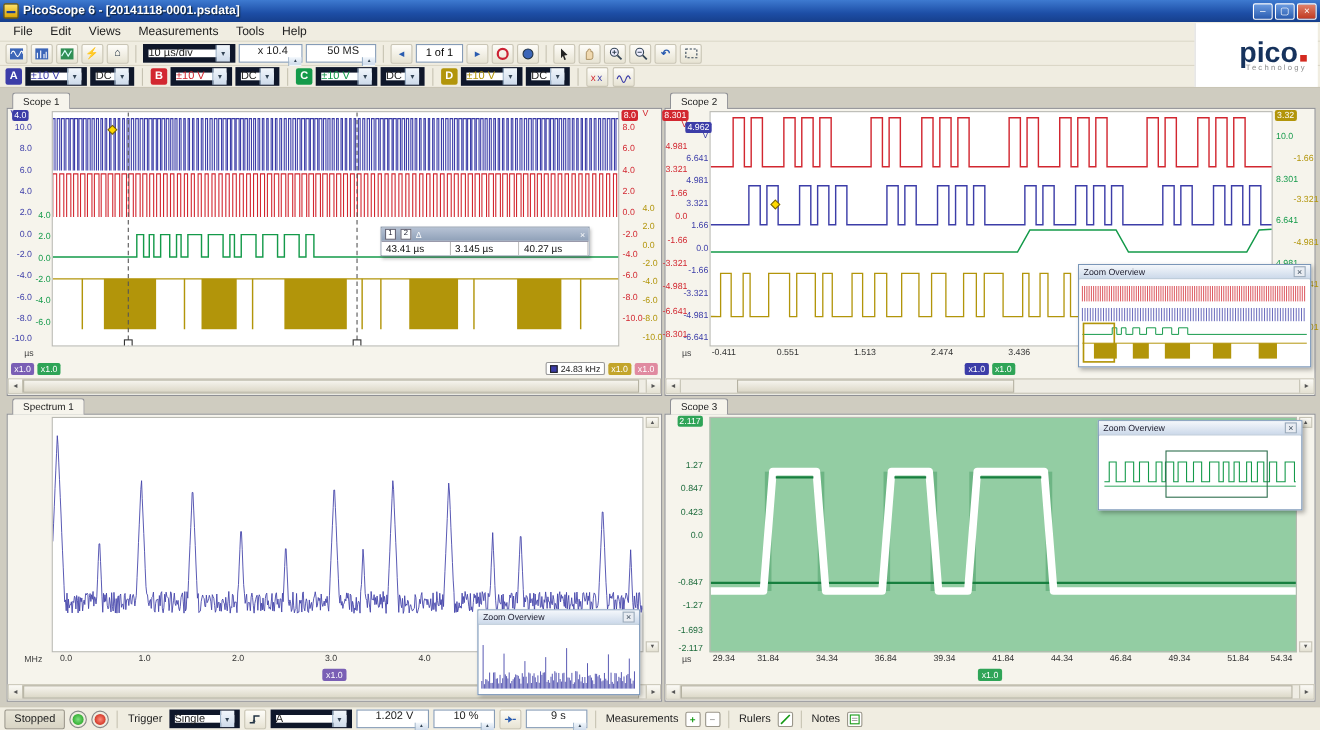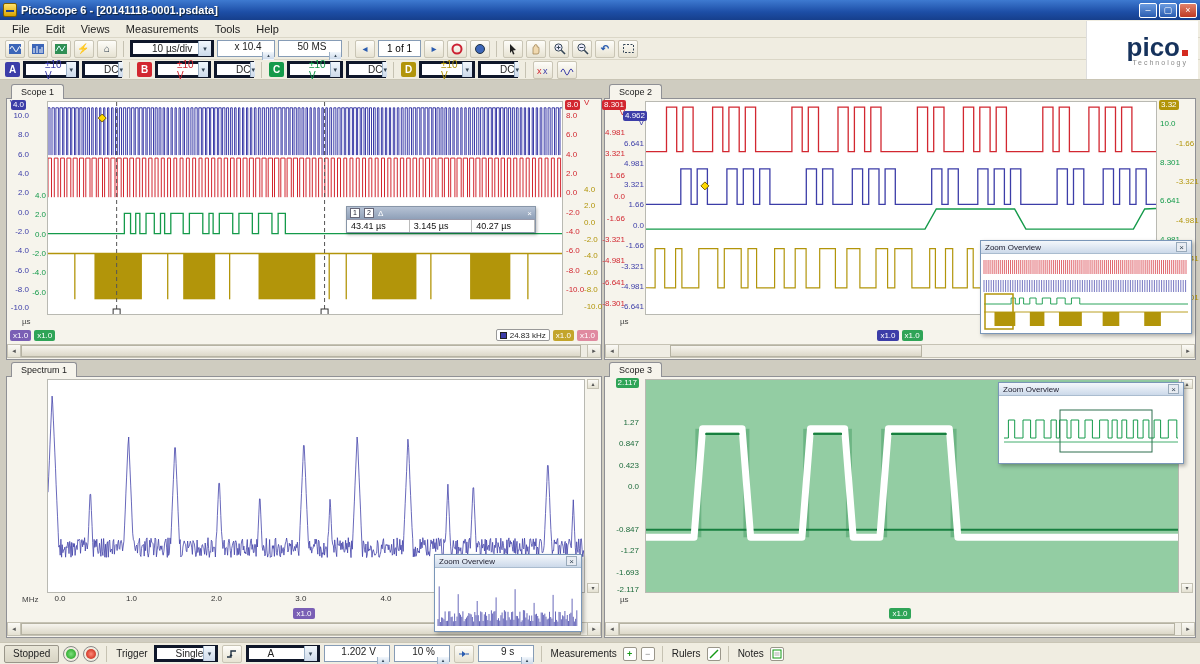--- a/index.html
+++ b/index.html
@@ -13,21 +13,21 @@
   .winbtns{margin-left:auto;display:flex;gap:2px;}
   .wbtn{width:18px;height:15px;border:1px solid #fff;border-radius:2px;background:linear-gradient(#6b9be0,#2a5cb0);color:#fff;font-size:9px;line-height:13px;text-align:center;}
   .wbtn.close{background:linear-gradient(#e0826b,#c03a22);}
   
   .menubar{position:absolute;left:0;top:20px;width:1200px;height:18px;background:#f0ede1;border-bottom:1px solid #dbd7c7;display:flex;align-items:center;padding-left:4px;}
   .menu-item{padding:2px 8px;color:#222;}
   .toolbar{position:absolute;left:0;top:38px;width:1200px;height:22px;background:#f0ede1;border-bottom:1px solid #dbd7c7;display:flex;align-items:center;gap:3px;padding:0 5px;}
   .chbar{position:absolute;left:0;top:60px;width:1200px;height:20px;background:#f0ede1;border-bottom:1px solid #c9c5b5;display:flex;align-items:center;gap:4px;padding:0 5px;}
   .sep{width:1px;height:16px;background:#c6c2b2;margin:0 3px;}
   .tbtn{height:18px;min-width:20px;display:inline-flex;align-items:center;justify-content:center;border:1px solid #c9c5b5;border-radius:2px;background:linear-gradient(#fefdf9,#e7e3d3);font-size:10px;color:#234;}
-  .combo{height:17px;background:#fff;border:3px solid #0f172a;display:inline-flex;align-items:center;font-size:10px;padding-left:19px;color:#222;}
+  .combo{height:17px;background:#fff;border:5px solid #0f172a;display:inline-flex;align-items:center;font-size:10px;padding-left:0;color:#222;}
   .combo .dd{width:13px;height:15px;margin-left:auto;background:linear-gradient(#f2f7fc,#cddaea);border-left:1px solid #9db2c8;display:flex;align-items:center;justify-content:center;font-size:7px;color:#345;}
   .spin{height:17px;background:#fff;border:1px solid #869cb6;display:inline-flex;align-items:center;font-size:10px;padding-left:4px;color:#222;flex-direction:column;}
   .spin .uds{margin-left:auto;width:12px;height:15px;display:flex;flex-direction:column;border-left:1px solid #9db2c8;}
   .spin .uds span{flex:1;font-size:5px;line-height:7px;text-align:center;background:linear-gradient(#f2f7fc,#cddaea);color:#345;}
   .pagebox{height:17px;border:1px solid #869cb6;background:#fff;display:inline-flex;align-items:center;padding:0 8px;font-size:10px;}
   .chletter{width:15px;height:15px;border-radius:2px;color:#fff;font-size:10px;font-weight:bold;display:inline-flex;align-items:center;justify-content:center;}
   
   .logo{position:absolute;right:2px;top:21px;width:112px;height:58px;background:#fff;border-left:1px solid #ddd;display:flex;flex-direction:column;align-items:flex-end;justify-content:center;padding-right:10px;}
   .logo-word{font-size:26px;font-weight:bold;color:#16325c;line-height:24px;display:flex;align-items:flex-end;}
   .logo-dot{width:6px;height:6px;background:#d42a20;margin-left:2px;margin-bottom:3px;}
@@ -412,20 +412,30 @@
         <span class="alab" style="color: rgb(20, 154, 74); top: 56.92px; left: 2px;">8.301</span>
         <span class="alab" style="color: rgb(20, 154, 74); top: 95.44px; left: 2px;">6.641</span>
         <span class="alab" style="color: rgb(20, 154, 74); top: 133.96px; left: 2px;">4.981</span>
         <span class="alab" style="color: rgb(20, 154, 74); top: 172.48px; left: 2px;">3.321</span>
         <span class="alab" style="color: rgb(178, 149, 10); top: 37.66px; left: 18px;">-1.66</span>
         <span class="alab" style="color: rgb(178, 149, 10); top: 76.18px; left: 18px;">-3.321</span>
         <span class="alab" style="color: rgb(178, 149, 10); top: 114.7px; left: 18px;">-4.981</span>
         <span class="alab" style="color: rgb(178, 149, 10); top: 153.22px; left: 18px;">-6.641</span>
         <span class="alab" style="color: rgb(178, 149, 10); top: 191.74px; left: 18px;">-8.301</span>
       </div>
+    <div class="xaxis" id="xax-scope2" style="left:40px;width:512px">
+        <span class="xlab" style="left: 13px;">-0.411</span>
+        <span class="xlab" style="left: 71.168px;">0.551</span>
+        <span class="xlab" style="left: 141.312px;">1.513</span>
+        <span class="xlab" style="left: 211.456px;">2.474</span>
+        <span class="xlab" style="left: 281.6px;">3.436</span>
+        <span class="xlab" style="left: 351.744px;">4.398</span>
+        <span class="xlab" style="left: 421.888px;">5.359</span>
+        <span class="xlab" style="left: 492.032px;">6.321</span>
+      </div>
     <span class="unitlab">µs</span>
     <div class="chiprow">
         <span id="chips-scope2-l" style="display:flex;gap:3px">
           <span class="chip" style="background: rgb(60, 61, 168);">x1.0</span>
           <span class="chip" style="background: rgb(47, 164, 87);">x1.0</span>
         </span>
       </div>
     <div class="sbar">
       <div class="sarr">◂</div>
       <div class="strack">
@@ -499,20 +509,33 @@
           <rect x="304.584" y="48.792" width="6" height="108.498" fill="rgba(23,127,63,0.30)"></rect>
           <path d="M0,149.79999999999998L534,149.79999999999998" stroke="#177f3f" stroke-width="2" fill="none"></path>
           <path d="M0,157.29L48.059999999999995,157.29L56.604,48.792L96.11999999999999,48.792L104.664,157.29L155.928,157.29L164.472,48.792L198.648,48.792L207.192,157.29L233.892,157.29L242.436,48.792L303.31199999999995,48.792L311.856,157.29L534,157.29" stroke="#ffffff" stroke-width="7" fill="none" stroke-linejoin="round"></path>
           <path d="M59.274,53.928L93.44999999999999,53.928" stroke="#177f3f" stroke-width="2" fill="none"></path>
           <path d="M167.142,53.928L195.978,53.928" stroke="#177f3f" stroke-width="2" fill="none"></path>
           <path d="M245.10600000000002,53.928L300.642,53.928" stroke="#177f3f" stroke-width="2" fill="none"></path>
         </svg>
       </div>
     <div class="miniarr" style="left:576px;top:2px">▴</div>
     <div class="miniarr" style="left:576px;top:206px">▾</div>
+    <div class="xaxis" id="xax-scope3" style="left:40px;width:534px">
+        <span class="xlab" style="left: 13px;">29.34</span>
+        <span class="xlab" style="left: 53.4px;">31.84</span>
+        <span class="xlab" style="left: 106.8px;">34.34</span>
+        <span class="xlab" style="left: 160.2px;">36.84</span>
+        <span class="xlab" style="left: 213.6px;">39.34</span>
+        <span class="xlab" style="left: 267px;">41.84</span>
+        <span class="xlab" style="left: 320.4px;">44.34</span>
+        <span class="xlab" style="left: 373.8px;">46.84</span>
+        <span class="xlab" style="left: 427.2px;">49.34</span>
+        <span class="xlab" style="left: 480.6px;">51.84</span>
+        <span class="xlab" style="left: 520px;">54.34</span>
+      </div>
     <span class="unitlab">µs</span>
     <div class="chiprow">
         <span id="chips-scope3-l" style="display:flex;gap:3px">
           <span class="chip" style="background: rgb(47, 164, 87);">x1.0</span>
         </span>
       </div>
     <div class="sbar">
       <div class="sarr">◂</div>
       <div class="strack">
           <div class="sthumb" style="left:0;width:99%"></div>

